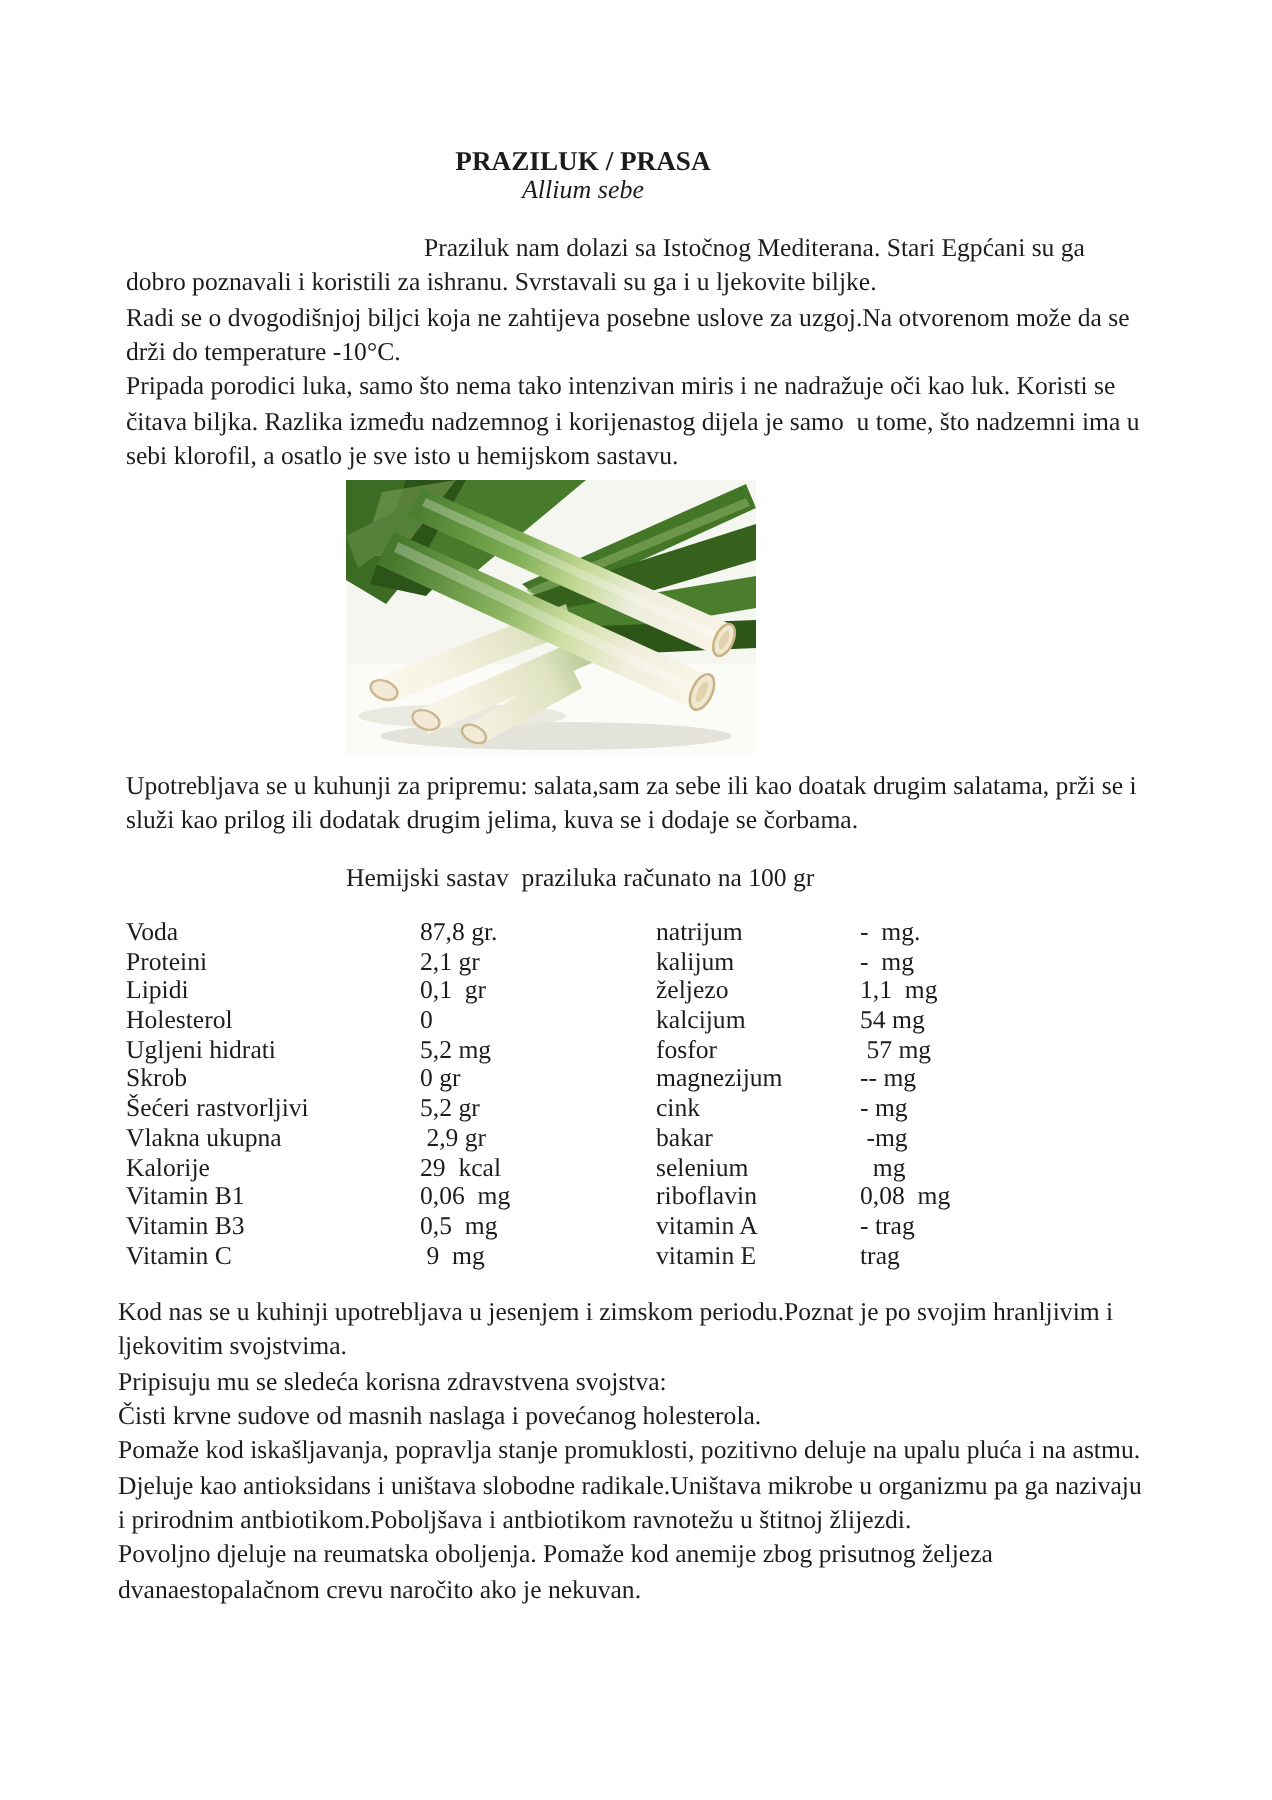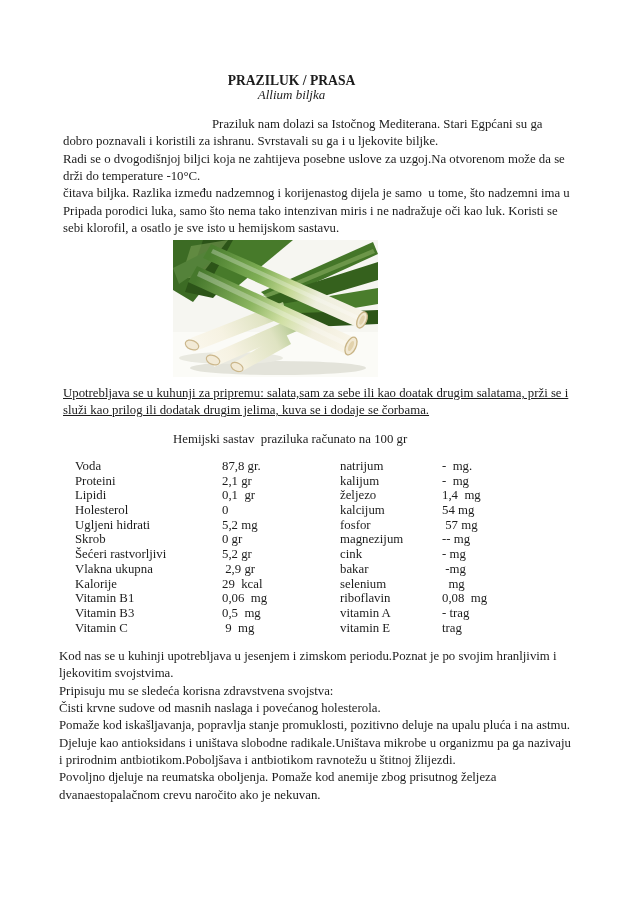--- a/index.html
+++ b/index.html
@@ -8,48 +8,48 @@
     font-family:"Liberation Serif", serif; color:#1c1c1c; overflow:hidden;
   }
   .line { white-space:pre; font-size:12.8px; line-height:17.35px; }
   .header { position:absolute; top:73px; left:63px; width:457px; text-align:center; }
   .title { font-weight:bold; font-size:13.6px; line-height:15px; white-space:pre; }
   .subtitle { font-style:italic; font-size:13px; line-height:14.5px; white-space:pre; }
   .intro { position:absolute; top:116px; left:63px; }
   .intro .indent { padding-left:149px; }
   .photo-wrap { position:absolute; top:240px; left:173px; width:205px; height:137px; }
   .photo-wrap svg { display:block; }
-  .usage { position:absolute; top:385px; left:63px;text-decoration:underline; }
+  .usage { position:absolute; top:385px; left:63px; }
   .caption { position:absolute; top:431px; left:173px; white-space:pre; font-size:12.8px; line-height:17.35px; }
   .ntable { position:absolute; top:459px; left:63px; width:520px; }
-  .trow { position:relative; height:14.7px;margin-left:12px; }
+  .trow { position:relative; height:14.7px; }
   .trow span { position:absolute; top:0; white-space:pre; font-size:12.8px; line-height:14.7px; }
   .c0 { left:0; }
   .c1 { left:147px; }
   .c2 { left:265px; }
   .c3 { left:367px; }
   .outro { position:absolute; top:648px; left:59px; }
 </style>
 </head>
 <body>
 
 <div class="page">
 
   <div class="header">
     <div class="title">PRAZILUK / PRASA</div>
-    <div class="subtitle">Allium biljka</div>
+    <div class="subtitle">Allium sebe</div>
   </div>
 
   <div class="intro">
     <div class="line indent">Praziluk nam dolazi sa Istočnog Mediterana. Stari Egpćani su ga</div>
     <div class="line">dobro poznavali i koristili za ishranu. Svrstavali su ga i u ljekovite biljke.</div>
     <div class="line">Radi se o dvogodišnjoj biljci koja ne zahtijeva posebne uslove za uzgoj.Na otvorenom može da se</div>
     <div class="line">drži do temperature -10°C.</div>
+    <div class="line">Pripada porodici luka, samo što nema tako intenzivan miris i ne nadražuje oči kao luk. Koristi se</div>
     <div class="line">čitava biljka. Razlika između nadzemnog i korijenastog dijela je samo  u tome, što nadzemni ima u</div>
-    <div class="line">Pripada porodici luka, samo što nema tako intenzivan miris i ne nadražuje oči kao luk. Koristi se</div>
     <div class="line">sebi klorofil, a osatlo je sve isto u hemijskom sastavu.</div>
   </div>
 
   <div class="photo-wrap">
     <svg viewBox="0 0 205 137" width="205" height="137">
       <defs>
         <linearGradient id="leekA" x1="40" y1="10" x2="190" y2="80" gradientUnits="userSpaceOnUse">
           <stop offset="0" stop-color="#4c8030"></stop>
           <stop offset="0.32" stop-color="#7fae55"></stop>
           <stop offset="0.52" stop-color="#c4d894"></stop>
@@ -124,21 +124,21 @@
     <div class="trow">
       <span class="c0">Proteini</span>
       <span class="c1">2,1 gr</span>
       <span class="c2">kalijum</span>
       <span class="c3">-  mg</span>
     </div>
     <div class="trow">
       <span class="c0">Lipidi</span>
       <span class="c1">0,1  gr</span>
       <span class="c2">željezo</span>
-      <span class="c3">1,4  mg</span>
+      <span class="c3">1,1  mg</span>
     </div>
     <div class="trow">
       <span class="c0">Holesterol</span>
       <span class="c1">0</span>
       <span class="c2">kalcijum</span>
       <span class="c3">54 mg</span>
     </div>
     <div class="trow">
       <span class="c0">Ugljeni hidrati</span>
       <span class="c1">5,2 mg</span>

